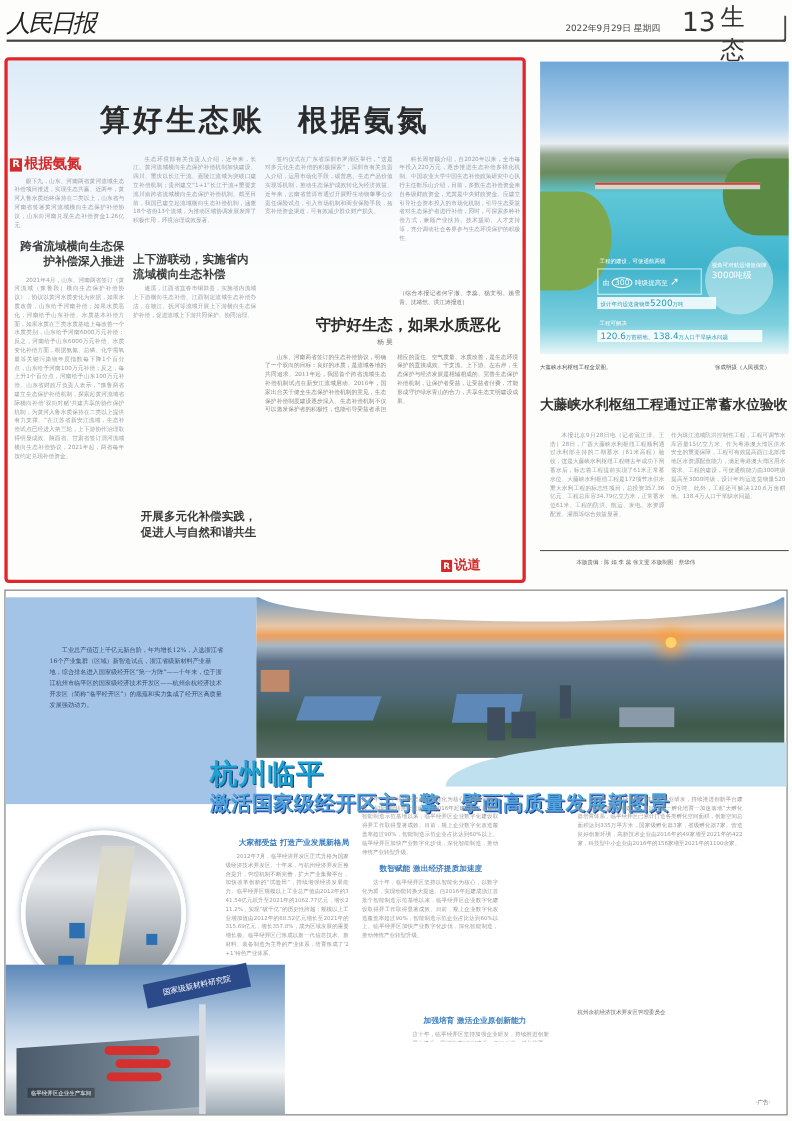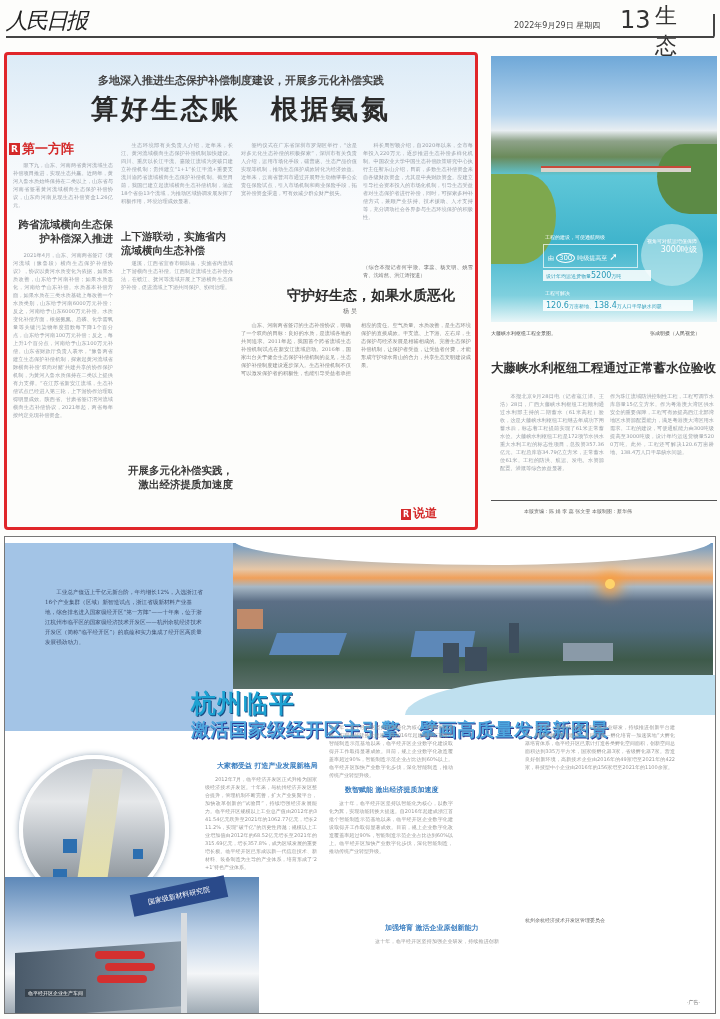--- a/index.html
+++ b/index.html
@@ -23,21 +23,21 @@
 .op-author{position:absolute;left:336px;top:252px;font-size:6px;color:#777}
 .shuodao{position:absolute;left:394px;top:450px;font-weight:bold;font-size:12px;color:#d42a2a}
 .shuodao .mark{display:inline-block;width:10px;height:11px;background:#d42a2a;color:#fff;font-size:8px;text-align:center;line-height:11px;margin-right:2px}
 
 .damphoto{position:absolute;left:491px;top:56px;width:226px;height:266px;overflow:hidden;background:linear-gradient(#6fa8d8 0%,#b8d6ee 22%,#e8eef2 28%,#8fa38a 32%,#6a8a5a 38%,#5fc7d8 45%,#40b4cc 70%,#7fd0de 90%,#e8f6f8 100%)}
 .dam-bridge{position:absolute;left:50px;top:110px;width:150px;height:6px;background:#d8d4cc;border-top:2px solid #c84a3a}
 .dam-bank-l{position:absolute;left:0;top:118px;width:65px;height:90px;background:#7ea84e;border-radius:0 60% 70% 0}
 .dam-bank-r{position:absolute;right:0;top:88px;width:60px;height:70px;background:#5c8a45;border-radius:60% 0 0 70%}
 .info-label{position:absolute;font-size:5px;color:#fff}
 .info-box{position:absolute;border:1px solid rgba(255,255,255,.7);color:#fff;font-size:6px}
-.info-circle{position:absolute;left:150px;top:168px;width:62px;height:62px;border-radius:50%;background:rgba(200,235,240,.6);color:#fff;font-size:5px;padding:14px 6px;text-align:right}
+.info-circle{position:absolute;left:150px;top:168px;width:62px;height:62px;border-radius:50%;background:rgba(200,235,240,.6);color:#fff;font-size:5px;padding:14px 6px;text-align:left}
 .info-circle b{display:block;font-size:8px;font-weight:normal}
 .info-bar{position:absolute;background:rgba(255,255,255,.85);color:#2a9ab8;font-size:5px;padding:1px 3px}
 .info-bar b{font-size:8px;font-weight:normal}
 .dam-caption{position:absolute;left:491px;top:330px;font-size:5px;color:#555}
 .dam-credit{position:absolute;left:650px;top:330px;font-size:5px;color:#555}
 .side-title{position:absolute;left:491px;top:360px;width:226px;font-family:"DejaVu Serif","Liberation Serif",serif;font-weight:bold;font-size:12.5px;color:#333}
 .side-rule{position:absolute;left:491px;top:500px;width:226px;height:1px;background:#555}
 .editors{position:absolute;left:524px;top:508px;font-size:5px;color:#666}
 
 .ad{position:absolute;left:4px;top:536px;width:712px;height:478px;border:1.5px solid #777;background:#fff;overflow:hidden}
@@ -71,33 +71,32 @@
 <div class="masthead">
   <div class="logo">人民日报</div>
   <div class="date">2022年9月29日 星期四</div>
   <div class="pagenum">13</div>
   <div class="section">生态</div>
   <div class="mast-rule"></div>
   <div class="mast-hook"></div>
 </div>
 
 <div class="feature">
-  <div class="subhead">多地深入推进生态保护补偿制度建设，开展多元化补偿实践</div>
   <div class="headline">算好生态账　根据氨氮</div>
   <div class="column-tag">
-    <span class="mark">R</span><span>第一方阵</span>
+    <span class="mark">R</span><span>根据氨氮</span>
   </div>
   <div class="textcol" style="left:6px;top:106px;width:100px;height:50px;text-indent:2em">眼下九，山东、河南两省黄河流域生态补偿项目推进，实现生态共赢。近两年，黄河入鲁水质始终保持在二类以上，山东省与河南省签署黄河流域横向生态保护补偿协议，山东向河南兑现生态补偿资金1.26亿元。</div>
   <div class="subtitle-h" style="left:10px;top:162px;width:96px;text-align:right">跨省流域横向生态保护补偿深入推进</div>
   <div class="textcol" style="left:6px;top:196px;width:100px;height:270px;text-indent:2em">2021年4月，山东、河南两省签订《黄河流域（豫鲁段）横向生态保护补偿协议》，协议以黄河水质变化为依据，如果水质改善，山东给予河南补偿；如果水质恶化，河南给予山东补偿。水质基本补偿方面，如果水质在三类水质基础上每改善一个水质类别，山东给予河南6000万元补偿；反之，河南给予山东6000万元补偿。水质变化补偿方面，根据氨氮、总磷、化学需氧量等关键污染物年度指数每下降1个百分点，山东给予河南100万元补偿；反之，每上升1个百分点，河南给予山东100万元补偿。山东省财政厅负责人表示，“豫鲁两省建立生态保护补偿机制，探索起黄河流域省际横向补偿‘双向对赌’共建共享的协作保护机制，为黄河入鲁水质保持在二类以上提供有力支撑。”在江苏省新安江流域，生态补偿试点已经进入第三轮，上下游协作治理取得明显成效。陕西省、甘肃省签订渭河流域横向生态补偿协议，2021年起，两省每年按约定兑现补偿资金。</div>
 
   <div class="textcol" style="left:114px;top:86px;width:112px;height:126px;text-indent:2em">生态环境部有关负责人介绍，近年来，长江、黄河流域横向生态保护补偿机制加快建设。四川、重庆以长江干流、嘉陵江流域为突破口建立补偿机制；贵州建立“1+1”长江干流+重要支流川渝跨省流域横向生态保护补偿机制。截至目前，我国已建立起流域横向生态补偿机制，涵盖18个省份13个流域，为推动区域协调发展发挥了积极作用，环境治理成效显著。</div>
   <div class="subtitle-h" style="left:114px;top:174px;width:112px">上下游联动，实施省内流域横向生态补偿</div>
   <div class="textcol" style="left:114px;top:204px;width:112px;height:196px;text-indent:2em">遂溪，江西省宜春市铜鼓县，实施省内流域上下游横向生态补偿。江西制定流域生态补偿办法，在赣江、抚河等流域开展上下游横向生态保护补偿，促进流域上下游共同保护、协同治理。</div>
-  <div class="subtitle-h" style="left:114px;top:408px;width:112px;text-align:right">开展多元化补偿实践，激出经济提质加速度</div>
+  <div class="subtitle-h" style="left:114px;top:408px;width:112px;text-align:right">开展多元化补偿实践，促进人与自然和谐共生</div>
 
   <div class="textcol" style="left:234px;top:86px;width:116px;height:134px;text-indent:2em">签约仪式在广东省深圳市罗湖区举行，“这是对多元化生态补偿的积极探索”，深圳市有关负责人介绍，运用市场化手段，碳普惠、生态产品价值实现等机制，推动生态保护成效转化为经济效益。近年来，云南省普洱市通过开展野生动物肇事公众责任保险试点，引入市场机制和商业保险手段，拓宽补偿资金渠道，可有效减少群众财产损失。</div>
   <div class="textcol" style="left:356px;top:86px;width:110px;height:134px;text-indent:2em">科长周智颖介绍，自2020年以来，全市每年投入220万元，逐步推进生态补偿多样化机制。中国农业大学中国生态补偿政策研究中心执行主任靳乐山介绍，目前，多数生态补偿资金来自各级财政资金，尤其是中央财政资金。应建立引导社会资本投入的市场化机制，引导生态受益者对生态保护者进行补偿，同时，可探索多种补偿方式，兼顾产业扶持、技术援助、人才支持等，充分调动社会各界参与生态环境保护的积极性。</div>
   <div class="textcol" style="left:356px;top:208px;width:110px;height:18px;color:#777">（综合本报记者何宇澈、李蕊、杨文明、姚雪青、沈靖然、洪江涛报道）</div>
 
   <div class="op-title">守护好生态，如果水质恶化</div>
   <div class="op-author">杨 昊</div>
   <div class="textcol" style="left:234px;top:266px;width:230px;height:180px;column-count:2;column-gap:10px;text-indent:2em;font-family:'DejaVu Serif',serif;color:#888">山东、河南两省签订的生态补偿协议，明确了一个双向的目标：良好的水质，是流域各地的共同追求。2011年起，我国首个跨省流域生态补偿机制试点在新安江流域启动。2016年，国家出台关于健全生态保护补偿机制的意见，生态保护补偿制度建设逐步深入。生态补偿机制不仅可以激发保护者的积极性，也能引导受益者承担相应的责任。空气质量、水质改善，是生态环境保护的直接成效。干支流、上下游、左右岸，生态保护与经济发展是相辅相成的。完善生态保护补偿机制，让保护者受益，让受益者付费，才能形成守护绿水青山的合力，共享生态文明建设成果。</div>
   <div class="shuodao">
     <span class="mark">R</span><span>说道</span>

